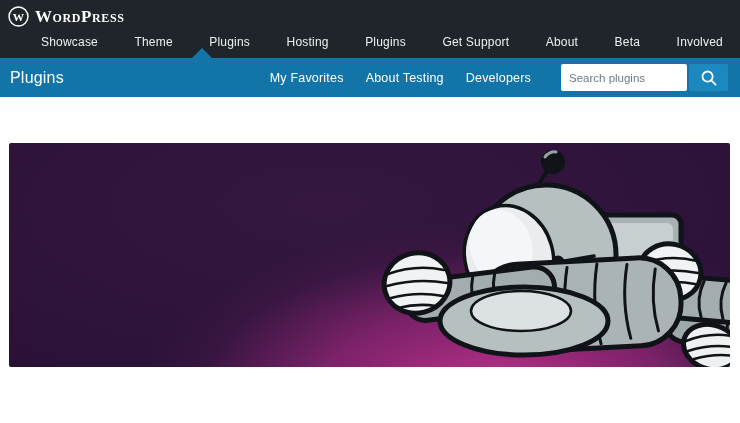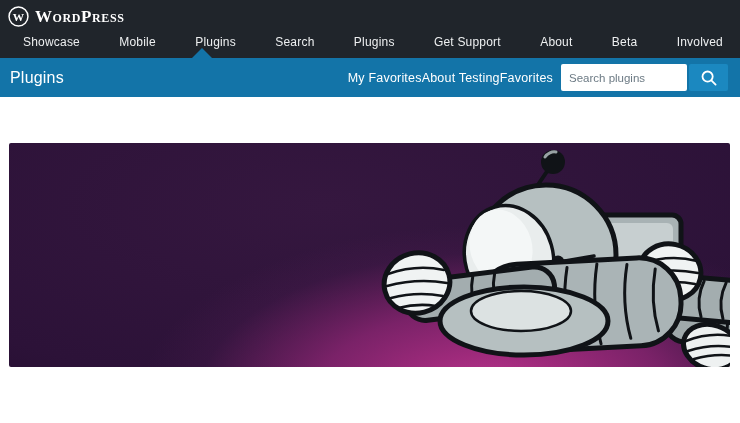--- a/index.html
+++ b/index.html
@@ -25,21 +25,21 @@
     font-variant: small-caps;
     font-size: 17px; font-weight: 700;
     letter-spacing: 0.6px;
     color: #ffffff;
     line-height: 1;
   }
   .top-nav {
     display: flex;
     justify-content: space-between;
     align-items: center;
-    padding: 7px 17px 0 23px;
+    padding: 7px 17px 0 41px;
     font-size: 12px;
     letter-spacing: 0.2px;
     gap: 28px;
   }
   .top-nav a {
     color: #eef0f1; text-decoration: none; white-space: nowrap;
   }
   .active-notch {
     position: absolute;
     left: 192px; top: 48px;
@@ -57,20 +57,21 @@
     color: #ffffff;
     padding: 0 12px 0 10px;
   }
   .plugins-title {
     font-size: 16px; font-weight: 400; letter-spacing: 0.2px;
     flex: 0 0 auto;
   }
   .bar-right {
     margin-left: auto;
     display: flex; align-items: center;
+    gap: 22px;
   }
   .bar-link {
     color: #ffffff; text-decoration: none;
     font-size: 12.5px; letter-spacing: 0.2px; white-space: nowrap;
   }
   .search-form { display: flex; align-items: flex-start; gap: 2px; margin-left: 8px; }
   .search-input {
     width: 126px; height: 27px;
     border: none; border-radius: 2px;
     background: #ffffff;
@@ -108,38 +109,38 @@
 <header class="site-header">
   <div class="logo-row">
     <svg class="logo-mark" viewBox="0 0 24 24">
       <circle cx="12" cy="12" r="10.8" fill="none" stroke="#ffffff" stroke-width="1.7"></circle>
       <text x="12" y="16.6" text-anchor="middle" font-family="Liberation Serif, serif" font-weight="bold" font-size="13" fill="#ffffff">W</text>
     </svg>
     <span class="logo-word">WordPress</span>
   </div>
   <nav class="top-nav">
     <a href="#">Showcase</a>
-    <a href="#">Mobile</a>
+    <a href="#">Theme</a>
     <a href="#">Plugins</a>
-    <a href="#">Search</a>
+    <a href="#">Hosting</a>
     <a href="#">Plugins</a>
     <a href="#">Get Support</a>
     <a href="#">About</a>
     <a href="#">Beta</a>
     <a href="#">Involved</a>
   </nav>
   <div class="active-notch"></div>
 </header>
 
 <div class="plugins-bar">
   <div class="plugins-title">Plugins</div>
   <div class="bar-right">
     <a href="#" class="bar-link">My Favorites</a>
     <a href="#" class="bar-link">About Testing</a>
-    <a href="#" class="bar-link">Favorites</a>
+    <a href="#" class="bar-link">Developers</a>
     <div class="search-form">
       <input class="search-input" type="text" placeholder="Search plugins" style="">
       <button class="search-button">
         <svg width="18" height="18" viewBox="0 0 18 18" fill="none">
           <circle cx="7.6" cy="7.6" r="5.1" stroke="#ffffff" stroke-width="1.8"></circle>
           <line x1="11.6" y1="11.6" x2="15.6" y2="15.6" stroke="#ffffff" stroke-width="1.8" stroke-linecap="round"></line>
         </svg>
       </button>
     </div>
   </div>

